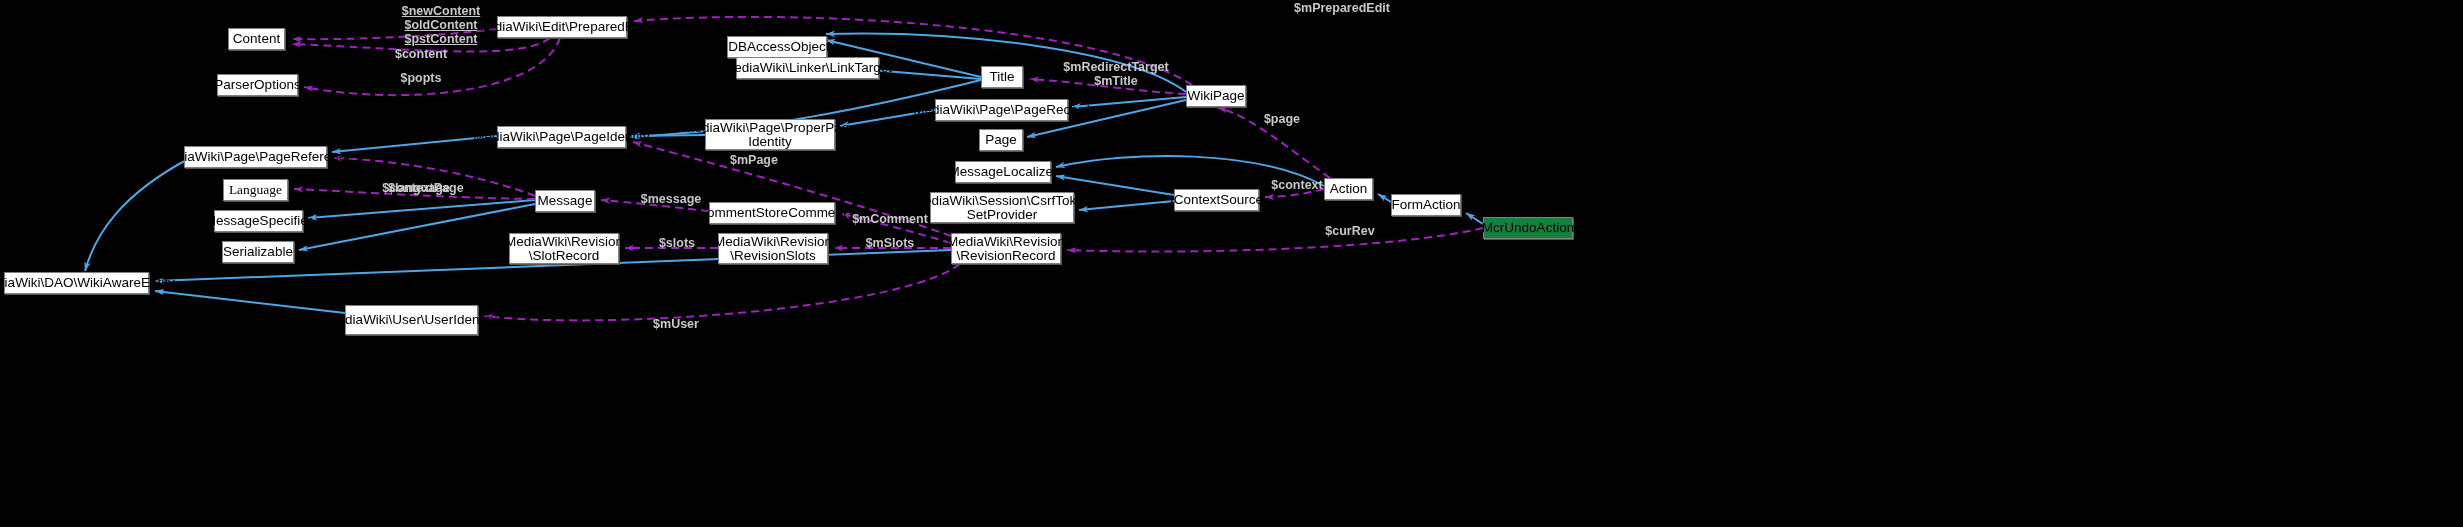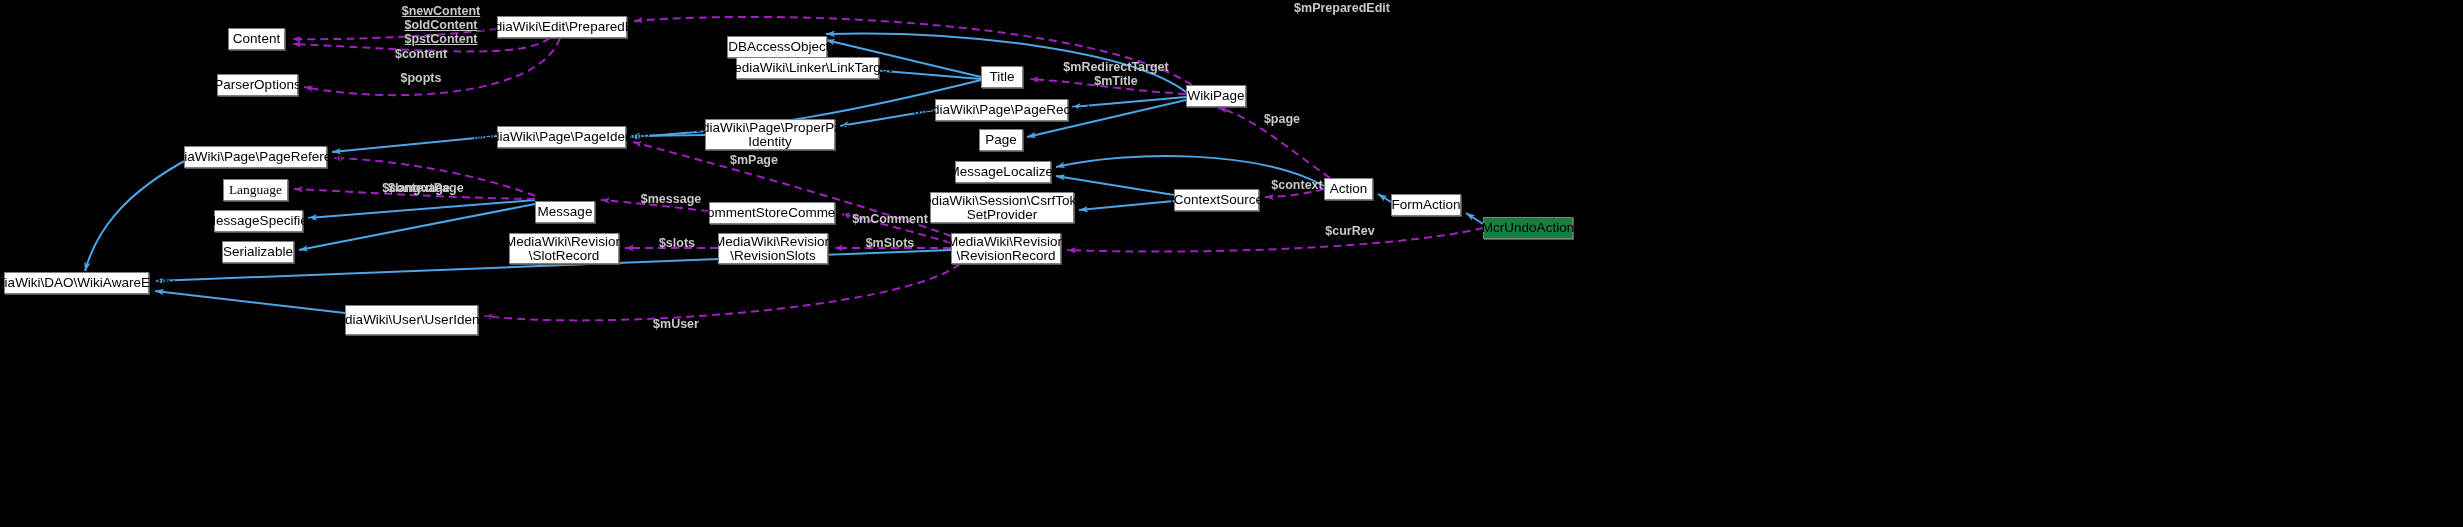--- a/index.html
+++ b/index.html
@@ -153,21 +153,21 @@
 Identity</div>
 
   <div class="node" style="left:184px;top:146px;width:143px;height:22px;">MediaWiki\Page\PageReference</div>
 
   <div class="node" style="left:223px;top:179px;width:65px;height:22px;font-family:Liberation Serif, serif;">Language</div>
 
   <div class="node" style="left:214px;top:210px;width:89px;height:22px;">MessageSpecifier</div>
 
   <div class="node" style="left:222px;top:241px;width:72px;height:22px;text-align:right;">Serializable</div>
 
-  <div class="node" style="left:535px;top:190px;width:60px;height:22px;margin-top:11px;">Message</div>
+  <div class="node" style="left:535px;top:190px;width:60px;height:22px;">Message</div>
 
   <div class="node" style="left:709px;top:202px;width:126px;height:22px;">CommentStoreComment</div>
 
   <div class="node" style="left:955px;top:161px;width:96px;height:22px;">MessageLocalizer</div>
 
   <div class="node" style="left:930px;top:192px;width:144px;height:31px;">MediaWiki\Session\CsrfToken
 SetProvider</div>
 
   <div class="node" style="left:1174px;top:189px;width:85px;height:22px;">IContextSource</div>
 

